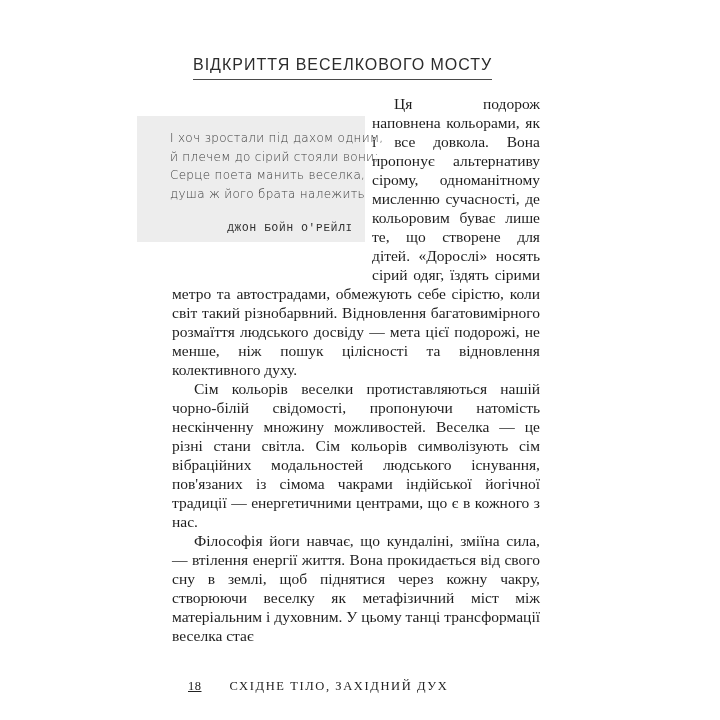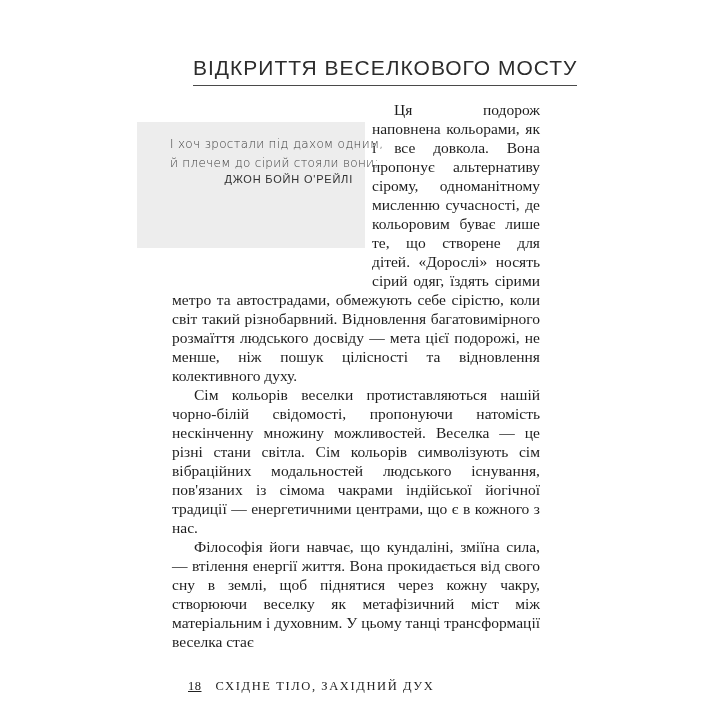--- a/index.html
+++ b/index.html
@@ -18,21 +18,21 @@
     top: 56px;
     width: 368px;
   }
   .chapter-title {
     display: inline-block;
     margin: 0 0 14px 21px;
     padding-bottom: 5px;
     border-bottom: 1.5px solid #4a4a4a;
     font-family: "Liberation Sans", sans-serif;
     font-weight: 300;
-    font-size: 21px;
+    font-size: 16px;
     letter-spacing: 1px;
     color: #2c2c2c;
     white-space: nowrap;
   }
   .para {
     margin: 0;
     font-size: 15.5px;
     line-height: 19px;
     text-align: justify;
     text-indent: 22px;
@@ -59,51 +59,53 @@
   .quote-line {
     font-family: "DejaVu Sans", sans-serif;
     font-weight: 300;
     font-size: 12px;
     line-height: 18.5px;
     letter-spacing: 0.3px;
     color: #3d3d3d;
     white-space: nowrap;
   }
   .quote-attribution {
-    margin-top: 1px;
+    margin-top: 19px;
     text-align: right;
-    font-family: Liberation Sans, sans-serif;
+    font-family: Liberation Mono, monospace;
     font-size: 11px;
     letter-spacing: 0.8px;
     color: #303030;
   }
   .footer {
     position: absolute;
     left: 188px;
     bottom: 26px;
     font-size: 12.5px;
     color: #222222;
     font-family: "Liberation Serif", serif;
   }
-  .page-num { letter-spacing: 0.5px; text-decoration: underline; }
+  .page-num { margin-right: 14px; letter-spacing: 0.5px; text-decoration: underline; }
   .running-title { letter-spacing: 1.6px; margin-left: 14px; }
 </style>
 </head>
 <body>
 
 <div class="screen">
   <div class="content">
 
     <h1 class="chapter-title">ВІДКРИТТЯ ВЕСЕЛКОВОГО МОСТУ</h1>
 
 
     <div class="quote-float">
       <div class="quote-box">
         <div class="quote-line">І хоч зростали під дахом одним,</div>
         <div class="quote-line">й плечем до сірий стояли вони;</div>
+        <div class="quote-line">Серце поета манить веселка,</div>
+        <div class="quote-line">душа ж його брата належить</div>
         <div class="quote-attribution">ДЖОН БОЙН О'РЕЙЛІ</div>
       </div>
     </div>
 
     <p class="para">Ця подорож наповнена кольорами, як і все довкола. Вона пропонує альтернативу сірому, одноманітному мисленню сучасності, де кольоровим буває лише те, що створене для дітей. «Дорослі» носять сірий одяг, їздять сірими метро та автострадами, обмежують себе сірістю, коли світ такий різнобарвний. Відновлення багатовимірного розмаїття людського досвіду — мета цієї подорожі, не менше, ніж пошук цілісності та відновлення колективного духу.</p>
 
     <p class="para">Сім кольорів веселки протиставляються нашій чорно-білій свідомості, пропонуючи натомість нескінченну множину можливостей. Веселка — це різні стани світла. Сім кольорів символізують сім вібраційних модальностей людського існування, пов'язаних із сімома чакрами індійської йогічної традиції — енергетичними центрами, що є в кожного з нас.</p>
 
     <p class="para"><span>Філософія йоги навчає, що кундаліні, зміїна сила, — втілення енергії життя. Вона прокидається від свого сну в землі, щоб піднятися через кожну чакру, створюючи веселку як метафізичний міст між матеріальним і духовним. У цьому танці трансформації веселка стає </span></p>
   </div>

